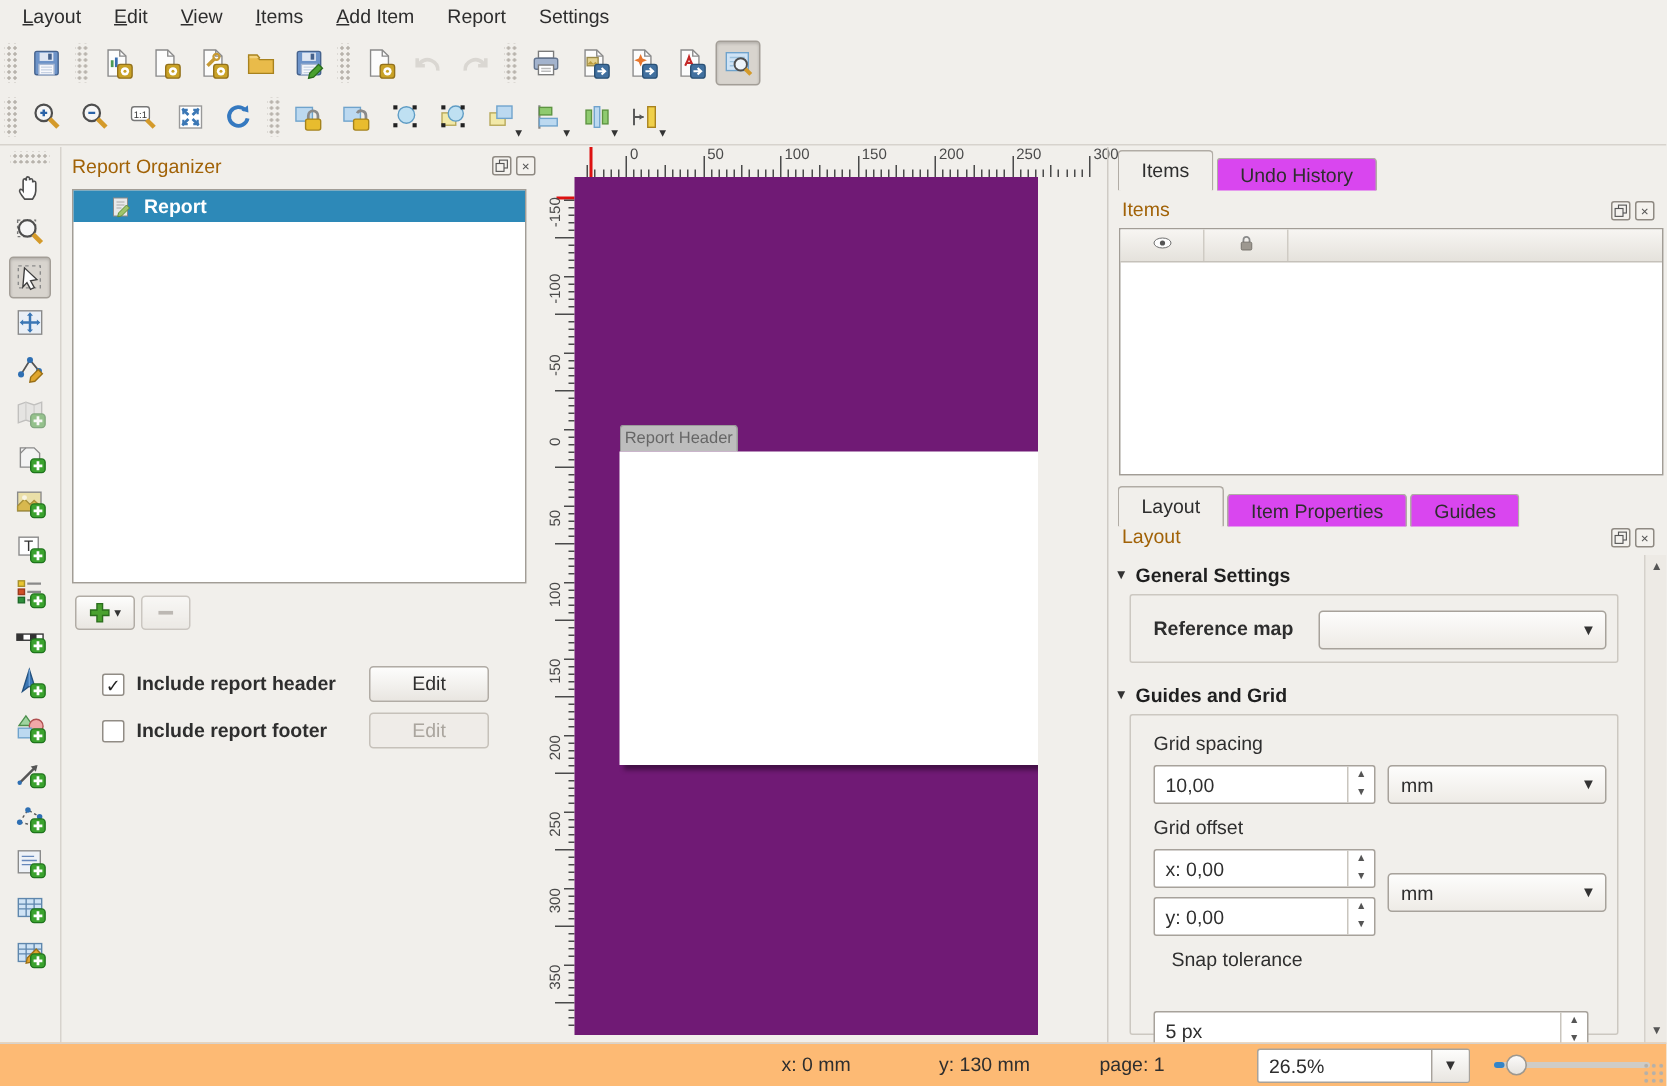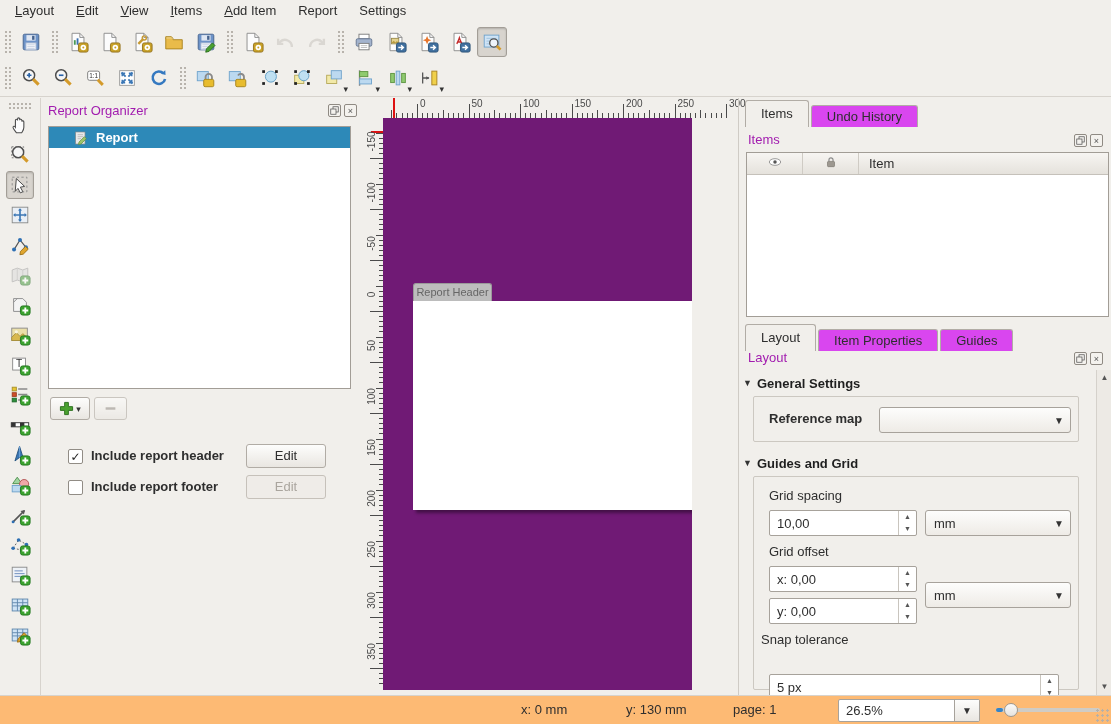--- a/index.html
+++ b/index.html
@@ -21,21 +21,21 @@
   .tbtn.pressed{background:#d8d4ce;border:1px solid #a39e97;box-shadow:inset 0 1px 2px rgba(0,0,0,.18);}
   .tbtn.disabled{opacity:.55;filter:grayscale(.2);}
   .tbtn .caret{position:absolute;right:0px;bottom:-2px;font-size:9px;color:#333;}
   .tbtn svg{display:block;}
   
   #left-toolbar{position:absolute;left:0;top:98px;bottom:29px;width:41px;border-right:1px solid #d7d3cd;box-sizing:border-box;}
   #left-toolbar .tb-handle{width:26px;height:8px;margin:3px auto 2px auto;}
   #left-toolbar .tbtn{width:28px;height:28px;margin:2px auto;}
   
   #left-dock{position:absolute;left:41px;top:98px;width:326px;bottom:29px;}
-  .panel-title{font-size:13px;color:#a21caf;}
+  .panel-title{font-size:13px;color:#a16207;}
   .pbtns{position:absolute;display:flex;gap:3px;}
   .pbtn{width:13px;height:13px;border:1px solid #8f8a83;border-radius:2px;display:flex;align-items:center;justify-content:center;
         font-size:9px;color:#555;box-sizing:border-box;background:#f4f2ee;}
   #ro-title{position:absolute;left:7px;top:5px;}
   #ro-pbtns{right:10px;top:6px;}
   #report-list{position:absolute;left:7px;top:28px;width:303px;height:263px;background:#fff;border:1px solid #a29d96;box-sizing:border-box;}
   .list-row{height:21px;display:flex;align-items:center;padding-left:24px;}
   .list-row.selected{background:#2d89b8;color:#fff;font-weight:bold;}
   .list-row .ric{width:16px;height:16px;margin-right:7px;}
   #add-report-btn,#remove-report-btn{position:absolute;height:23px;border:1px solid #b1aca5;border-radius:3px;
@@ -850,21 +850,20 @@
               <ellipse cx="12" cy="12" rx="8.5" ry="5" fill="#fdfdfd" stroke="#6f6f6f"></ellipse>
               <circle cx="12" cy="12" r="2.6" fill="#555"></circle>
             </svg></span>
         </span>
       <span class="hcell c2">
           <span><svg width="14" height="14" viewBox="0 0 24 24">
               <path d="M8.5 11V8.5a3.5 3.5 0 0 1 7 0V11" fill="none" stroke="#8a8a8a" stroke-width="2"></path>
               <rect x="6" y="11" width="12" height="9" rx="1.5" fill="#9d9890" stroke="#6e6a63"></rect>
             </svg></span>
         </span>
-      <span class="hcell c3">Item</span>
     </div>
   </div>
   <div id="bottom-tabs" class="tabs"><span class="tab active">Layout</span><span class="tab">Item Properties</span><span class="tab">Guides</span></div>
   <span id="layout-title" class="panel-title">Layout</span>
   <span id="layout-pbtns" class="pbtns">
     <span class="pbtn">
         <svg width="9" height="9" viewBox="0 0 12 12">
           <rect x="4" y="1" width="7" height="7" fill="none" stroke="#555"></rect>
           <rect x="1" y="4" width="7" height="7" fill="#f4f2ee" stroke="#555"></rect>
         </svg>
@@ -912,21 +911,21 @@
       <span class="arrows">
           <span>▲</span>
           <span>▼</span>
         </span>
     </div>
     <div class="combo" style="left:186px;top:212px;width:146px;height:26px;">
       <span class="val">mm</span>
         <span class="arr">▼</span>
     </div>
 
-    <span class="flabel" style="left:22px;top:262px;">Snap tolerance</span>
+    <span class="flabel" style="left:42px;top:262px;">Snap tolerance</span>
     <div class="spin" style="left:30px;top:284px;width:290px;height:26px;margin-top:20px;">
       <span class="val">5 px</span>
       <span class="arrows">
           <span>▲</span>
           <span>▼</span>
         </span>
     </div>
   </div>
   <div id="vscrollbar">
     <span class="sb-btn" style="top:1px;">▲</span>

